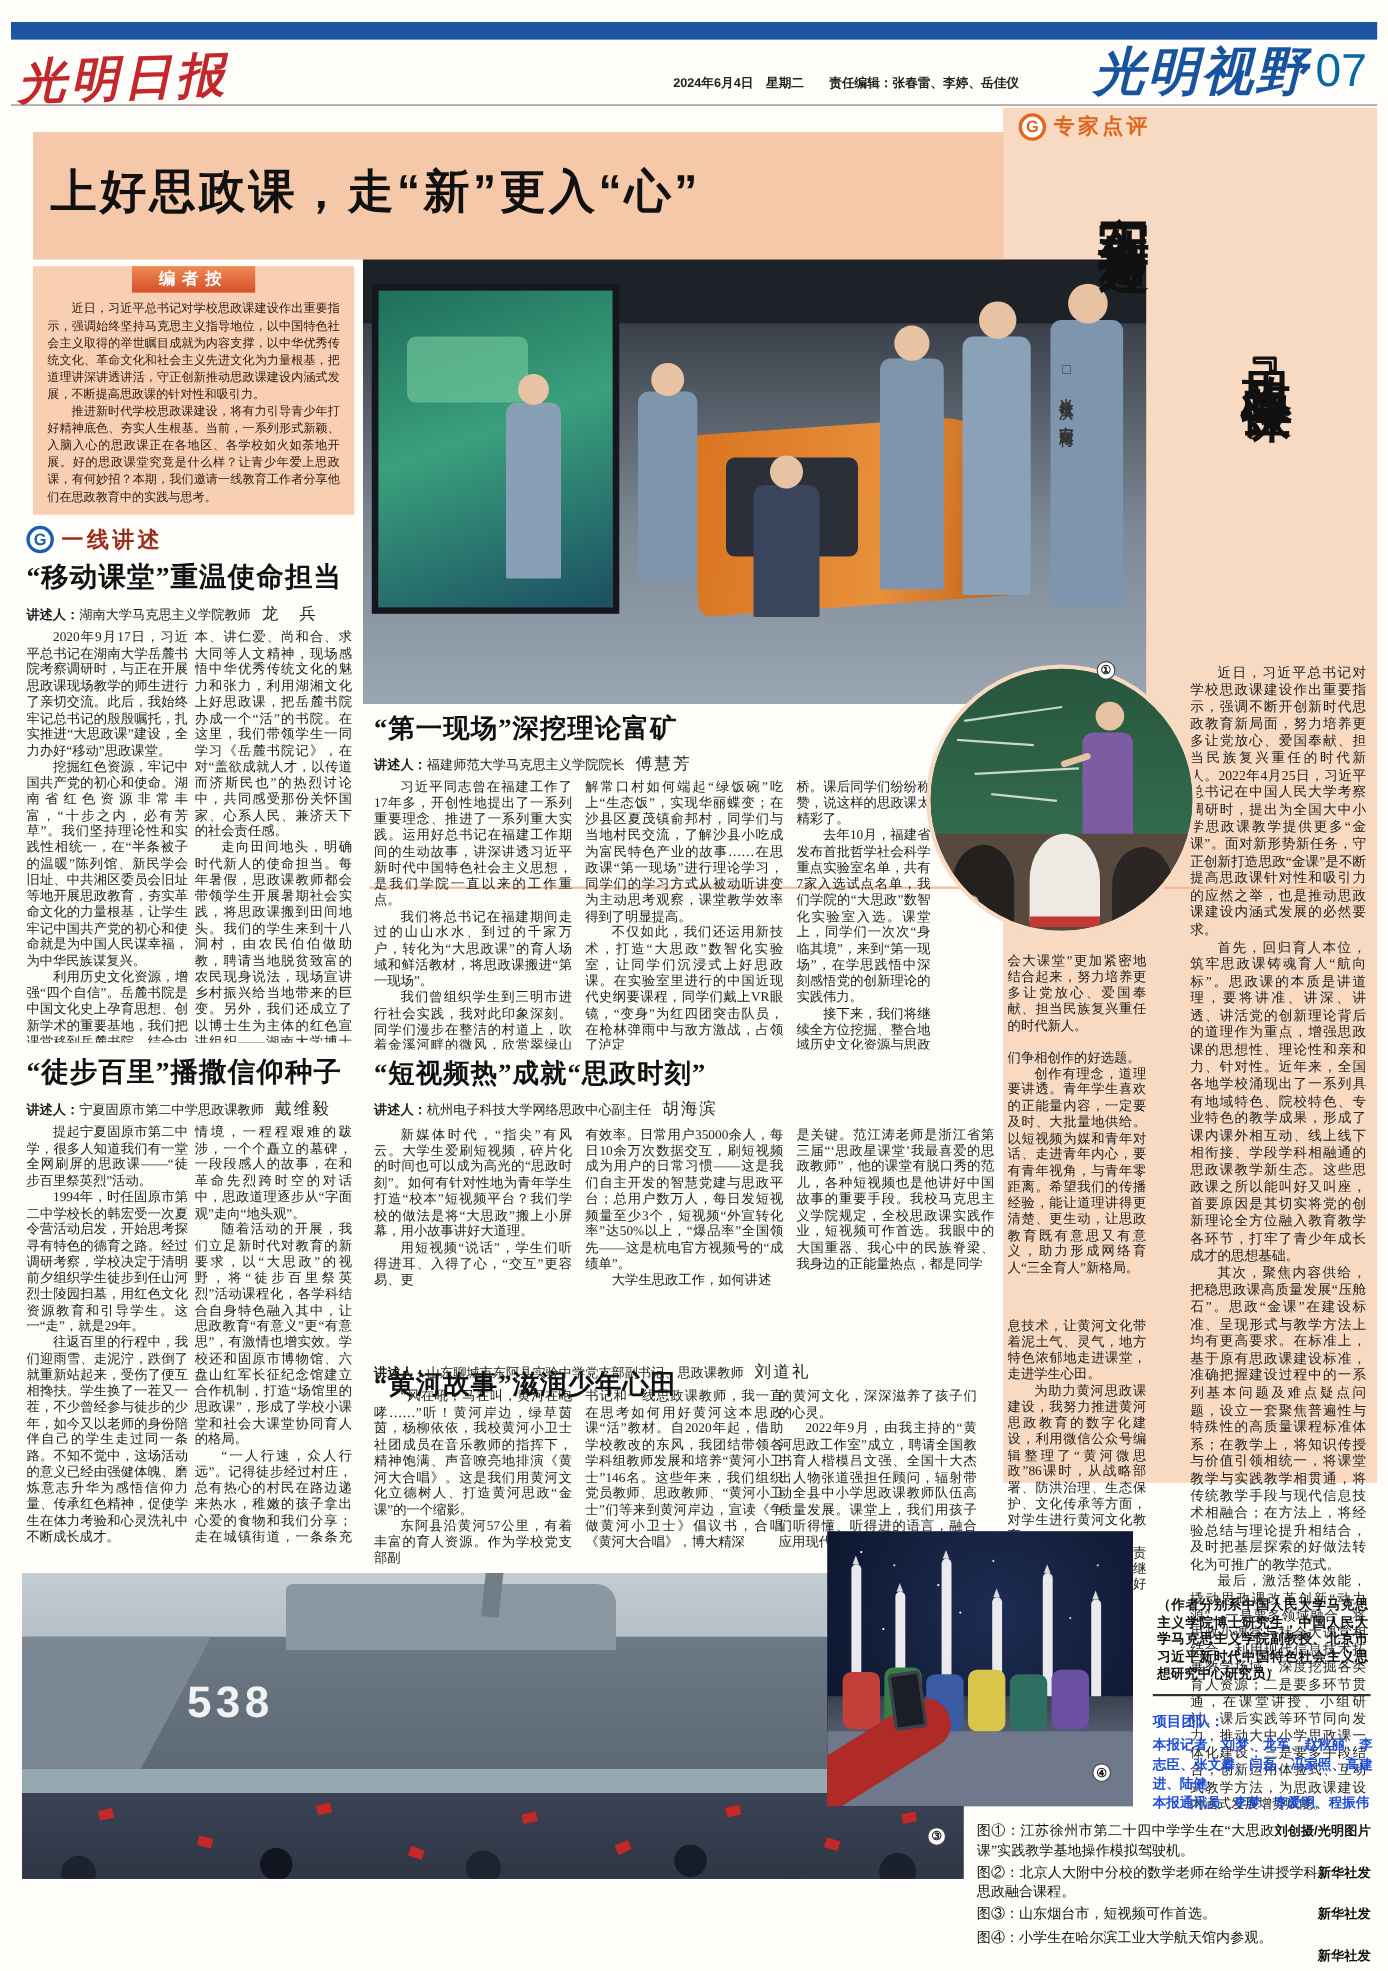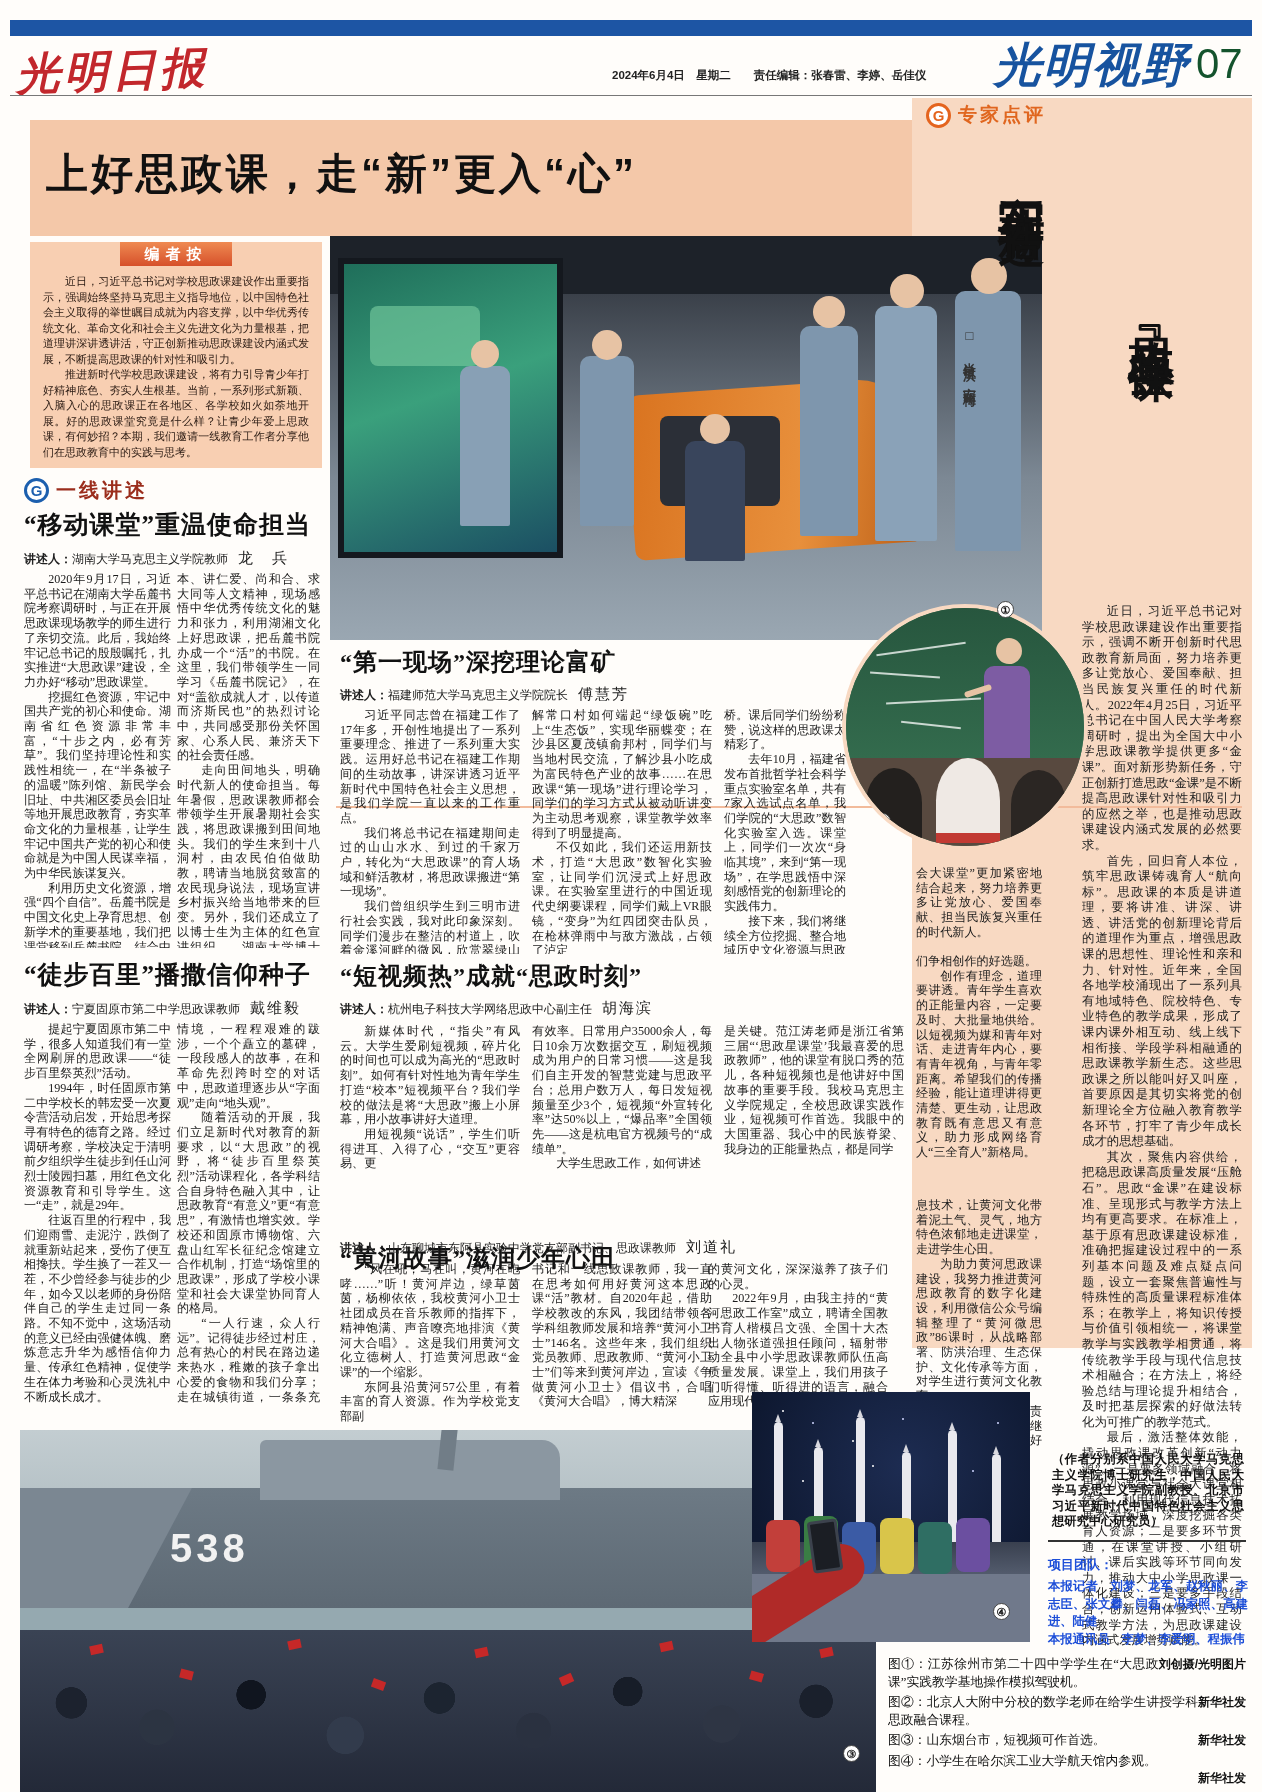--- a/index.html
+++ b/index.html
@@ -6,21 +6,21 @@
   body { background:#e8e8e8; font-family:"Liberation Serif", serif; }
   #page { position:relative; width:1262px; height:1792px; background:#fffdfa; margin:0 auto; overflow:hidden; }
   .abs { position:absolute; }
   .sans { font-family:"Liberation Sans", sans-serif; }
 
   
   #topbar { left:10px; top:20px; width:1242px; height:16px; background:#1d55a4; }
   #masthead { left:16px; top:42px; font-size:44px; font-weight:900; color:#c2272c; font-style:italic; letter-spacing:4px; transform:rotate(-2deg); }
   #dateline { left:612px; top:68px; width:360px; font-size:11.5px; font-weight:bold; color:#222; }
   #sectiontitle { left:994px; top:34px; font-size:47px; font-weight:900; color:#17539f; letter-spacing:2px; font-style:italic; }
-  #pagenum { left:1196px; top:40px; font-size:42px; color:#14532d; font-weight:400; }
+  #pagenum { left:1196px; top:40px; font-size:42px; color:#0369a1; font-weight:400; }
   #headrule { left:10px; top:95px; width:1242px; height:1px; background:#777; }
 
   
   .pink-band { left:30px; top:120px; width:1222px; height:116px; background:#f4c8a9; }
   .pink-col  { left:912px; top:98px;  width:340px; height:1250px; background:#f8d9c2; }
   #mainheadline { left:46px; top:146px; font-size:42px; font-weight:900; color:#111; letter-spacing:3px; font-family:"Liberation Sans", sans-serif; }
 
   
   #editorbox { left:30px; top:242px; width:292px; height:226px; background:#f8cfb2; }
   #editorbar { position:absolute; left:50%; top:0; transform:translateX(-50%); width:112px; height:24px;
@@ -71,21 +71,21 @@
 
   
   .photo { overflow:hidden; }
   .marker { position:absolute; width:17px; height:17px; border-radius:50%; background:#fff; border:1px solid #444;
             color:#111; font-size:11px; line-height:16px; text-align:center; font-weight:bold;
             font-family:"Liberation Sans", sans-serif; z-index:5; }
   .midrule { left:336px; top:806px; width:906px; height:2px; background:#f2bb9b; }
 
   #photo1 { left:330px; top:236px; width:712px; height:404px; background:linear-gradient(180deg,#23282f 0%,#3a4049 14%,#7c8894 60%,#9aa7b2 100%); }
   #photo2 { left:846px; top:608px; width:238px; height:238px; border-radius:50%; background:#34684d; z-index:4; box-shadow:0 0 0 4px #f8d9c2; }
-  #photo3 { left:20px; top:1430px; width:856px; height:362px; background:linear-gradient(180deg,#c3cdd1 0%,#aebbc0 30%,#93a7ae 45%,#31394a 60%,#262c3a 100%); }
+  #photo3 { left:20px; top:1430px; width:856px; height:278px; background:linear-gradient(180deg,#c3cdd1 0%,#aebbc0 30%,#93a7ae 45%,#31394a 60%,#262c3a 100%); }
   #photo4 { left:752px; top:1392px; width:278px; height:250px; background:radial-gradient(circle at 55% 30%, #1d2c52 0%, #0e1830 70%); z-index:3; }
 
   .fig { position:absolute; border-radius:10px 10px 2px 2px; }
   .head { position:absolute; border-radius:50%; background:#e7c3a4; }
   .rocket { position:absolute; width:9px; background:#e9e9ee; border-radius:5px 5px 1px 1px; }
   .rocket:before { content:""; position:absolute; top:-8px; left:1px; border-left:3.5px solid transparent; border-right:3.5px solid transparent; border-bottom:8px solid #d8d8de; }
   .flag { position:absolute; width:13px; height:9px; background:#c62828; transform:rotate(-12deg); }
   .chalk { position:absolute; background:rgba(255,255,255,.75); height:1.5px; }
 </style>
 </head>

